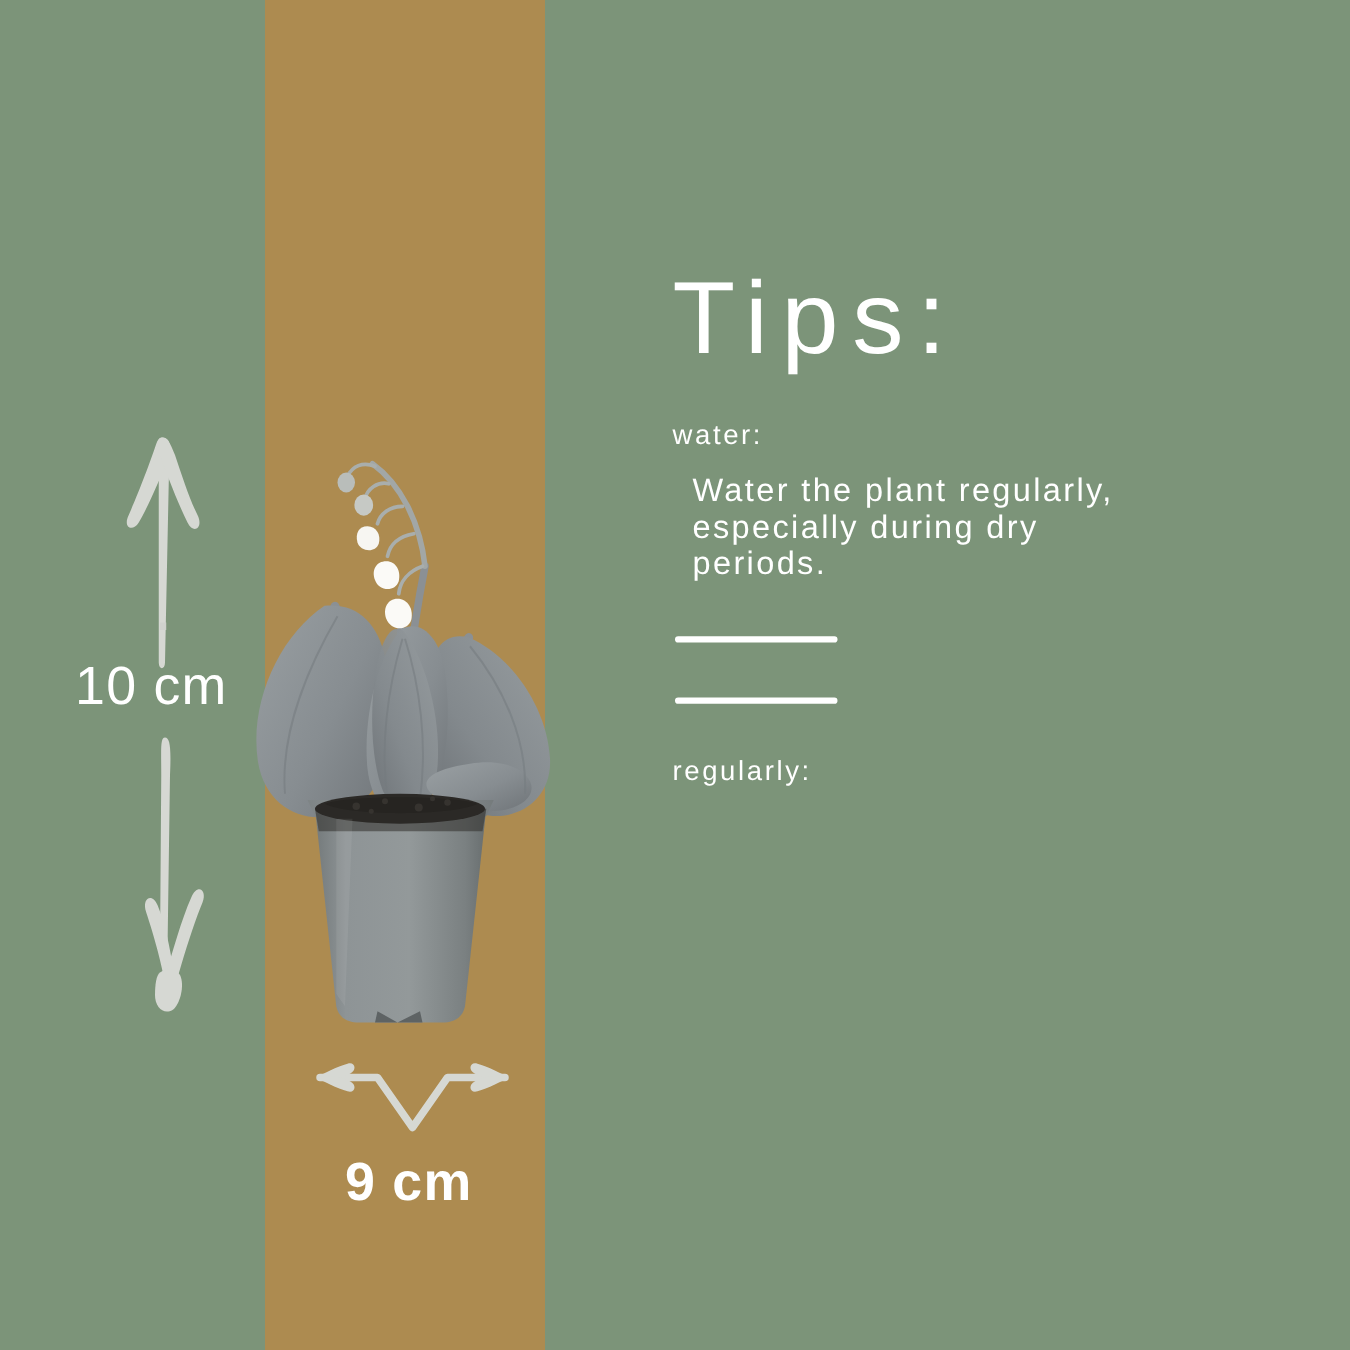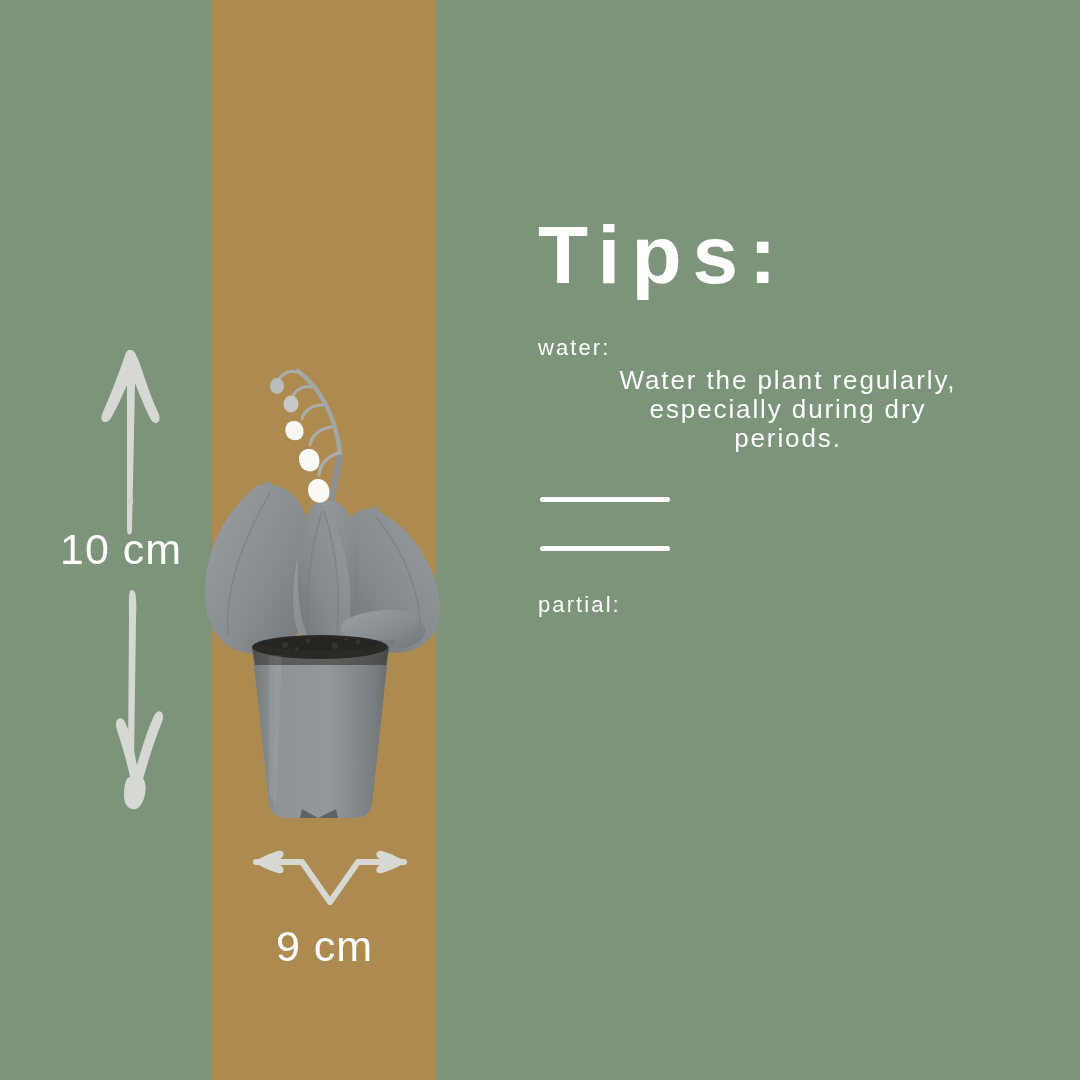--- a/index.html
+++ b/index.html
@@ -42,21 +42,21 @@
   .measure-h{
     position:absolute;
     left:240px;top:840px;
     width:180px;height:70px;
   }
   .measure-h svg{display:block;}
   .label-9{
     position:absolute;
     left:276px;top:922px;
     font-size:43px;
-    font-weight:400;
+    font-weight:700;
     color:#ffffff;
     letter-spacing:1px;
     white-space:nowrap;
   }
 
   
   .plant{
     position:absolute;
     left:190px;top:335px;
     width:260px;height:485px;
@@ -64,44 +64,43 @@
   .plant svg{display:block;}
 
   
   .tips{
     position:absolute;
     left:538px;top:214px;
     width:500px;
   }
   .tips-title{
     font-size:82px;
-    font-weight:700;
+    font-weight:400;
     color:#ffffff;
     letter-spacing:11px;
     line-height:1;
     margin:0 0 38px 0;
   }
   .section{margin:0;}
   .sec-label{
     font-size:22px;
     font-weight:400;
     color:#ffffff;
     letter-spacing:2.1px;
     line-height:1.28;
     margin:0;
   }
   .sec-body{
     font-size:26px;
     font-weight:400;
     color:#ffffff;
     letter-spacing:1.9px;
     line-height:1.12;
-    margin:4px;
+    margin:16px;
     white-space:pre-line;
-    text-align:center;
   }
   .divider{
     width:130px;height:5px;
     background:#ffffff;
     border-radius:3px;
     margin:44px 0 40px 2px;
   }
 </style>
 </head>
 <body>
@@ -243,17 +242,17 @@
 especially during dry
 periods.</p>
     </div>
 
     <div class="divider"></div>
 
 
     <div class="divider"></div>
 
     <div class="section">
-      <p class="sec-label">partial:</p>
+      <p class="sec-label">regularly:</p>
     </div>
   </div>
 
 </div>
 
 </body></html>

